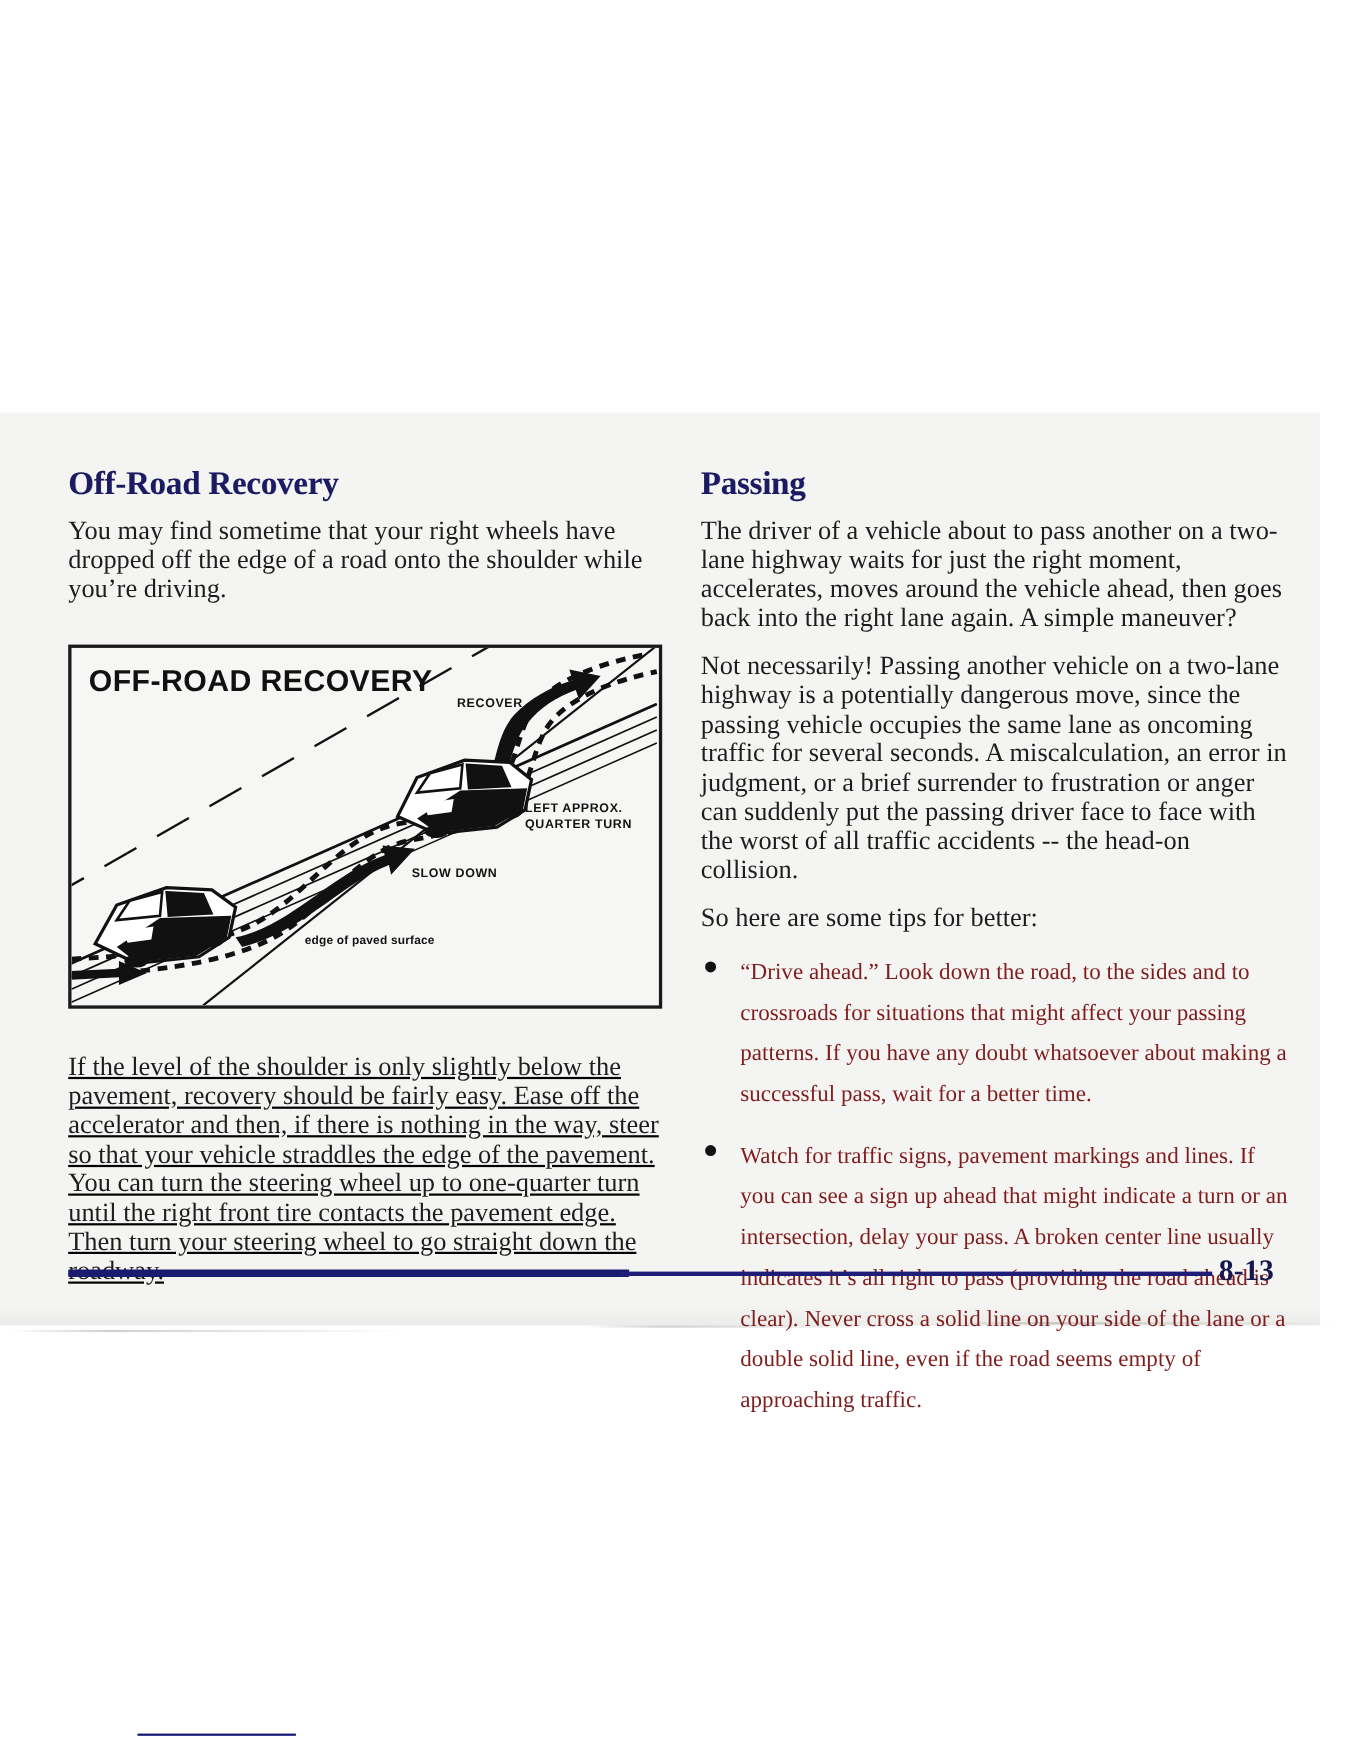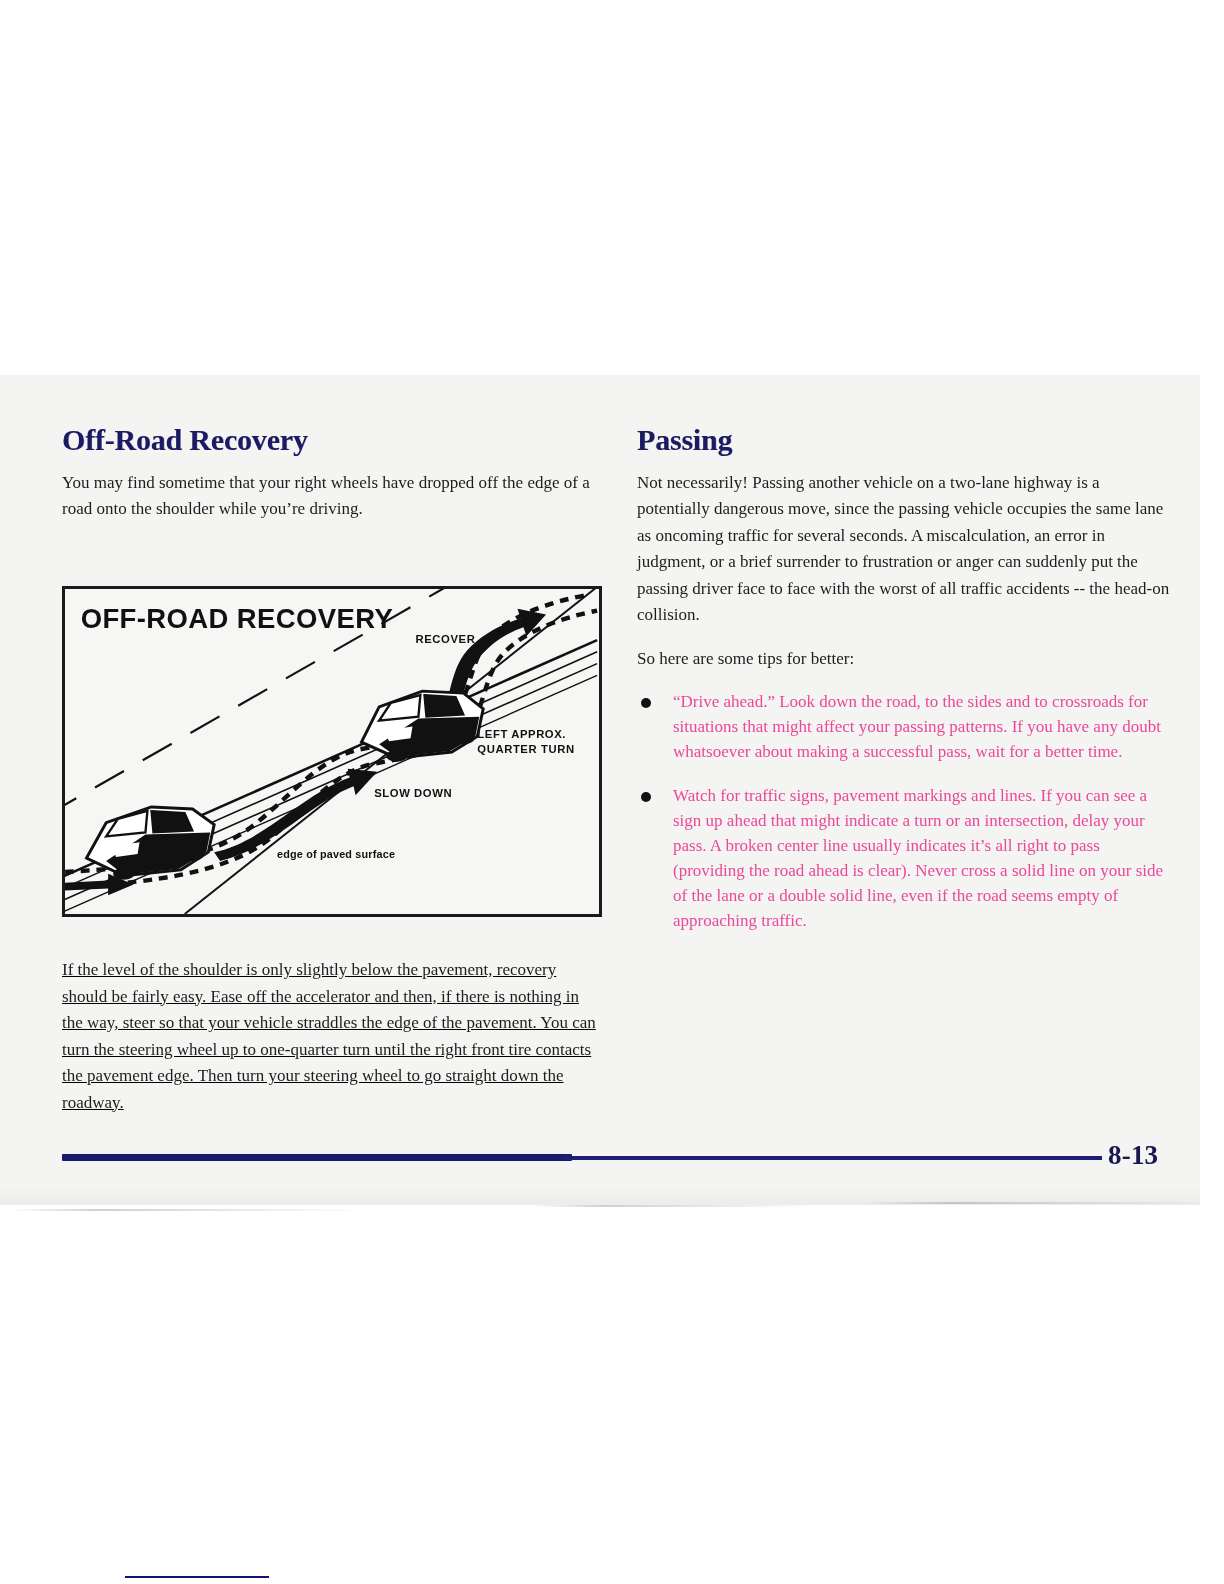--- a/index.html
+++ b/index.html
@@ -70,39 +70,39 @@
     font-weight: bold;
     font-size: 30px;
     line-height: 1.06;
     letter-spacing: -0.2px;
     color: #1b1b63;
     text-shadow: 0.4px 0 0 rgba(27,27,99,.35);
   }
 
   p.body-text {
     margin: 0 0 17px 0;
-    font-size: 17px;
+    font-size: 24px;
     line-height: 26.5px;
     color: #1d1d1d;
     text-align: left;
   }
   p.body-text:last-child { margin-bottom: 0; }
 
   ul.tips-list {
     list-style: none;
     margin: 6px 0 0 0;
     padding: 0;
   }
   ul.tips-list li {
     position: relative;
     margin: 0 0 19px 0;
     padding-left: 36px;
-    font-size: 17px;
-    line-height: 25px;
-    color: #ec4899;
+    font-size: 21px;
+    line-height: 37px;
+    color: #7f1d1d;
   }
   ul.tips-list li:last-child { margin-bottom: 0; }
   ul.tips-list li .bullet-dot {
     position: absolute;
     left: 4px;
     top: 9px;
     width: 10px;
     height: 10px;
     border-radius: 50%;
     background: #111;
@@ -260,20 +260,21 @@
   </svg>
 </div>
 
 <div class="column" id="col-left-bottom" style="top:957px; left:62px; width:540px;text-decoration:underline;">
   <p class="body-text">If the level of the shoulder is only slightly below the pavement, recovery should be fairly easy. Ease off the accelerator and then, if there is nothing in the way, steer so that your vehicle straddles the edge of the pavement. You can turn the steering wheel up to one-quarter turn until the right front tire contacts the pavement edge. Then turn your steering wheel to go straight down the roadway.</p>
 </div>
 
 <div class="column" id="col-right">
   <h2 class="section-heading">Passing</h2>
 
+  <p class="body-text">The driver of a vehicle about to pass another on a two-lane highway waits for just the right moment, accelerates, moves around the vehicle ahead, then goes back into the right lane again. A simple maneuver?</p>
 
   <p class="body-text">Not necessarily! Passing another vehicle on a two-lane highway is a potentially dangerous move, since the passing vehicle occupies the same lane as oncoming traffic for several seconds. A miscalculation, an error in judgment, or a brief surrender to frustration or anger can suddenly put the passing driver face to face with the worst of all traffic accidents -- the head-on collision.</p>
 
   <p class="body-text">So here are some tips for better:</p>
 
   <ul class="tips-list">
     <li>
       <span class="bullet-dot"></span>
       <span>“Drive ahead.” Look down the road, to the sides and to crossroads for situations that might affect your passing patterns. If you have any doubt whatsoever about making a successful pass, wait for a better time.</span>
     </li>

